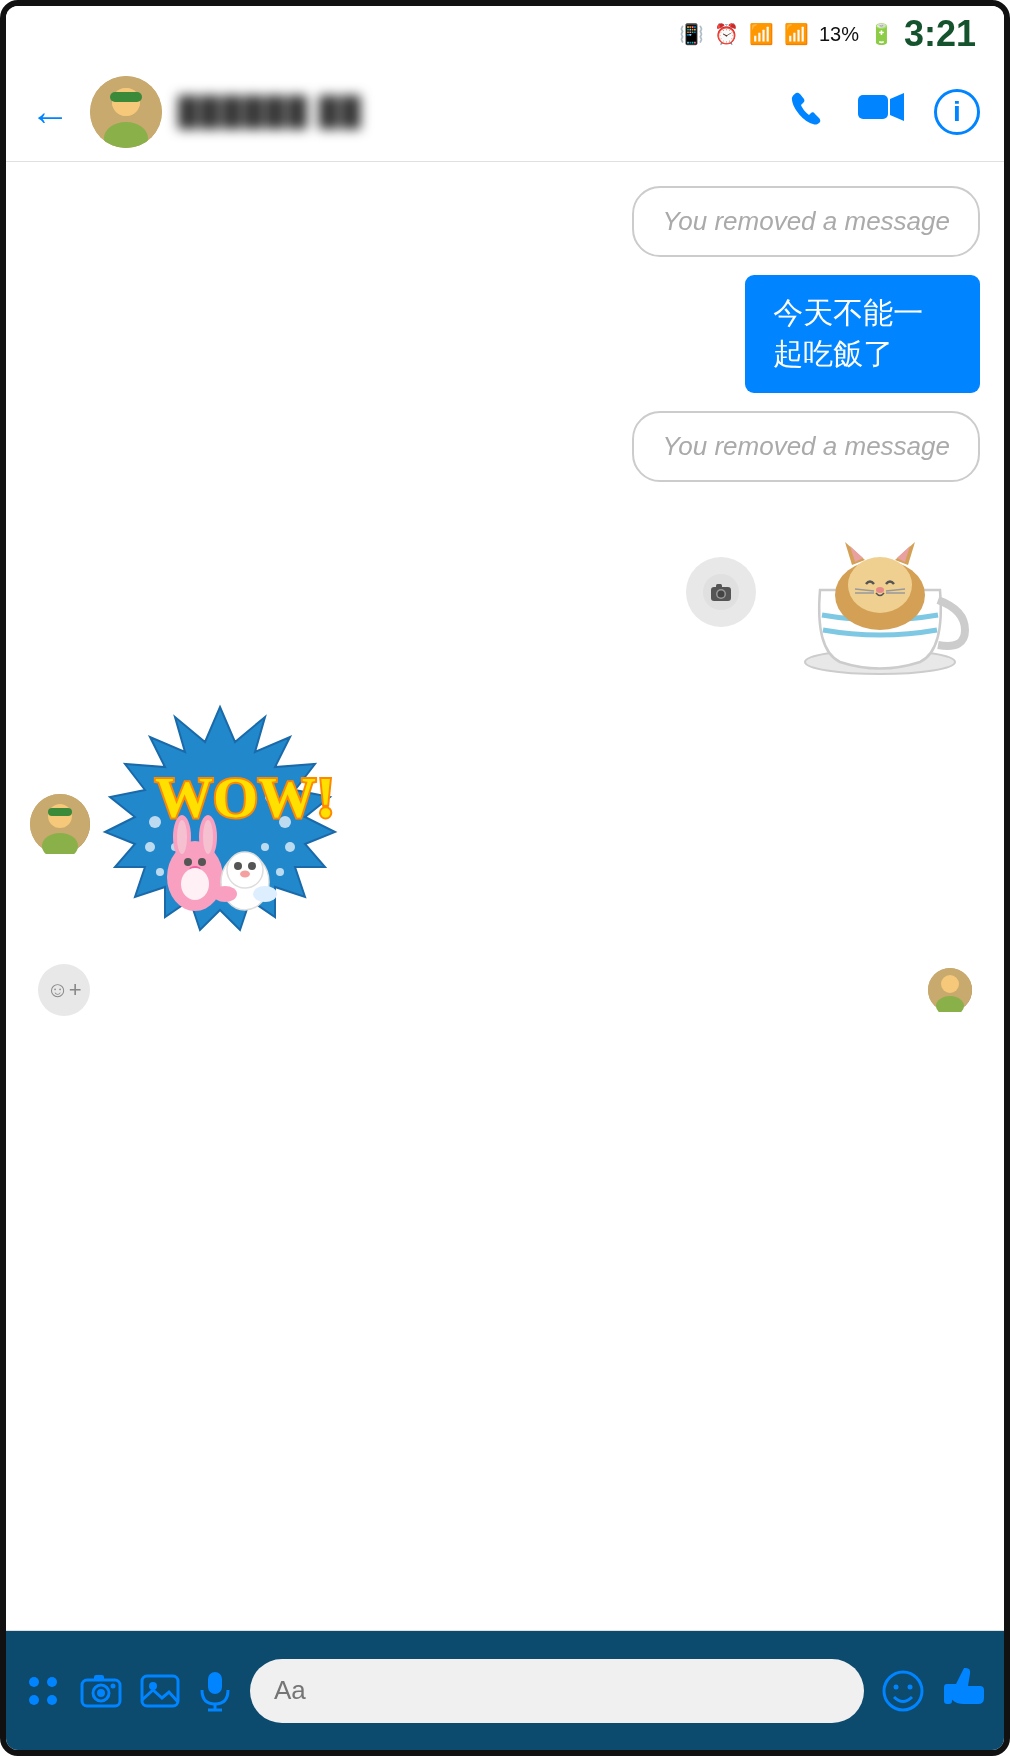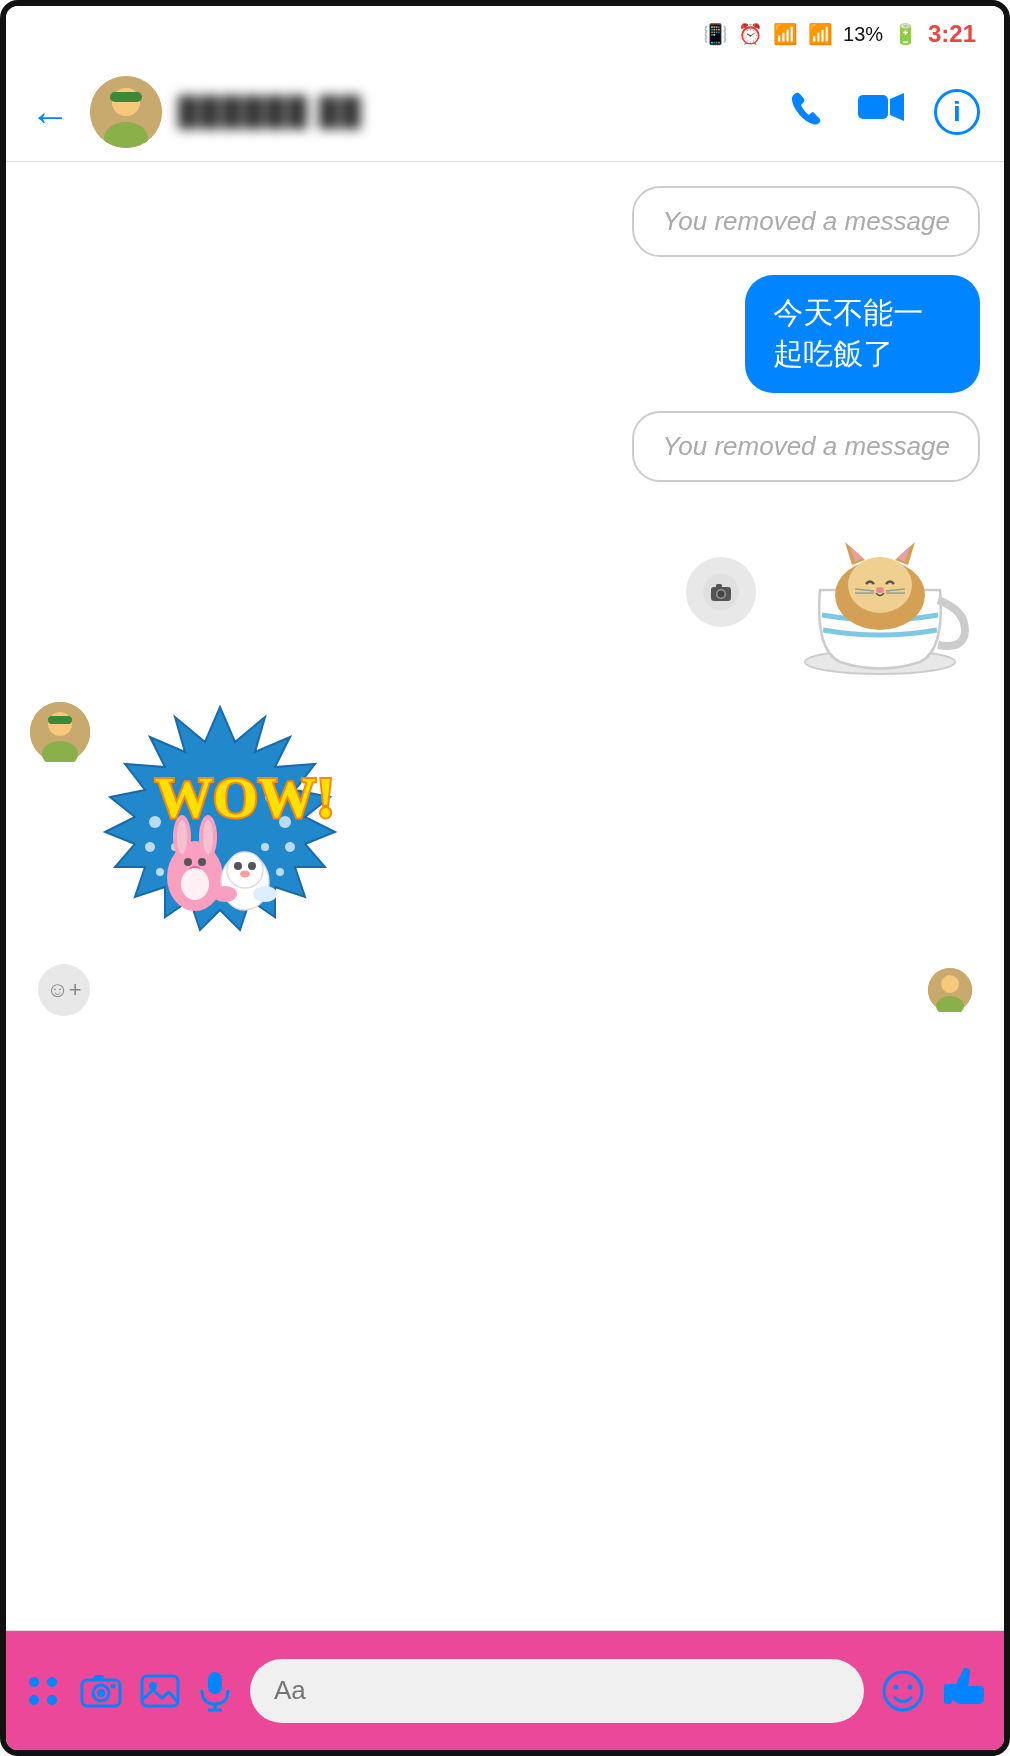--- a/index.html
+++ b/index.html
@@ -25,23 +25,23 @@
       padding: 0 28px;
       gap: 14px;
       flex-shrink: 0;
     }
     .status-bar-icons {
       display: flex;
       align-items: center;
       gap: 10px;
     }
     .status-time {
-      font-size: 24px;
+      font-size: 36px;
       font-weight: bold;
-      color: #ef4444;
+      color: #14532d;
     }
     .status-icon {
       font-size: 20px;
       color: #111;
     }
 
     
     .nav-bar {
       background: #fff;
       height: 100px;
@@ -113,40 +113,41 @@
       overflow-y: auto;
       padding: 24px 24px 16px 24px;
       display: flex;
       flex-direction: column;
       gap: 18px;
     }
 
     
     .msg-row {
       display: flex;
-      align-items: flex-start;
+      align-items: center;
       width: 100%;
     }
     .msg-row.right {
       justify-content: flex-end;
     }
     .msg-row.left {
       justify-content: flex-start;
     }
 
     .bubble {
       border-radius: 28px;
       padding: 18px 28px;
       font-size: 30px;
       max-width: 72%;
       word-break: break-word;
     }
     .bubble.blue {
       background: #0084ff;
       color: #fff;
+      border-radius: 9px;
     }
     .bubble.removed {
       background: transparent;
       border: 2px solid #ccc;
       color: #aaa;
       font-style: italic;
       font-size: 26px;
     }
 
     .camera-btn {
@@ -199,21 +200,21 @@
       height: 44px;
       border-radius: 50%;
       background: linear-gradient(135deg, #c8a96e 40%, #8B6914 100%);
       flex-shrink: 0;
       margin-left: 6px;
     }
 
     
     .input-bar {
       height: 120px;
-      background: #ec4899;
+      background: #0c4a6e;
       border-top: 1px solid #e0e0e0;
       display: flex;
       align-items: center;
       padding: 0 18px;
       gap: 18px;
       flex-shrink: 0;
     }
     .input-icon {
       color: #0084ff;
       font-size: 38px;

